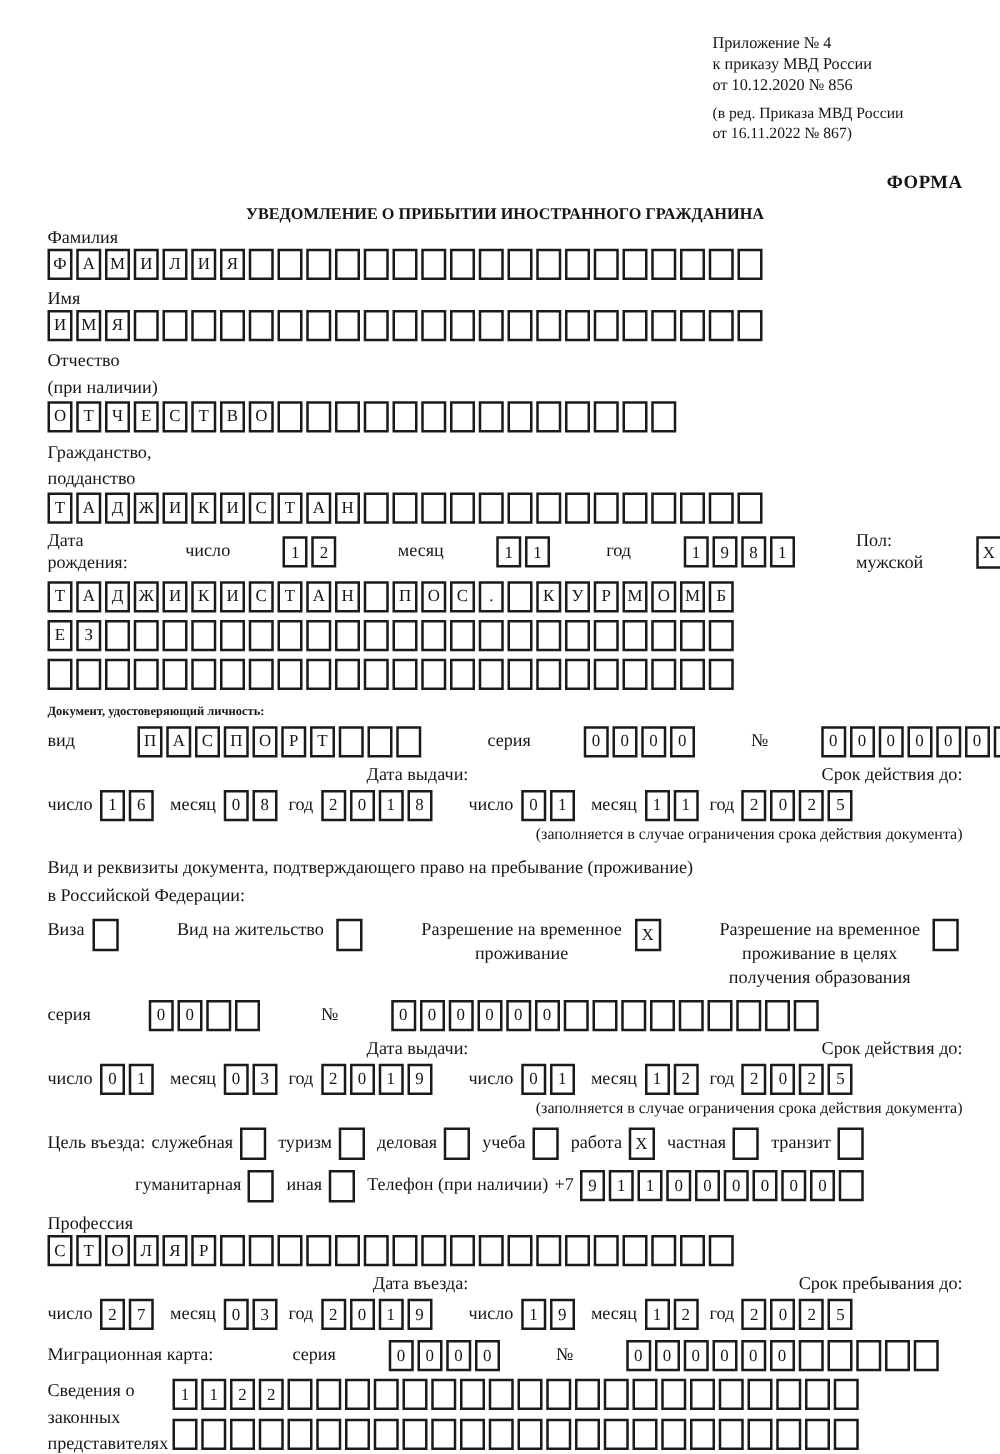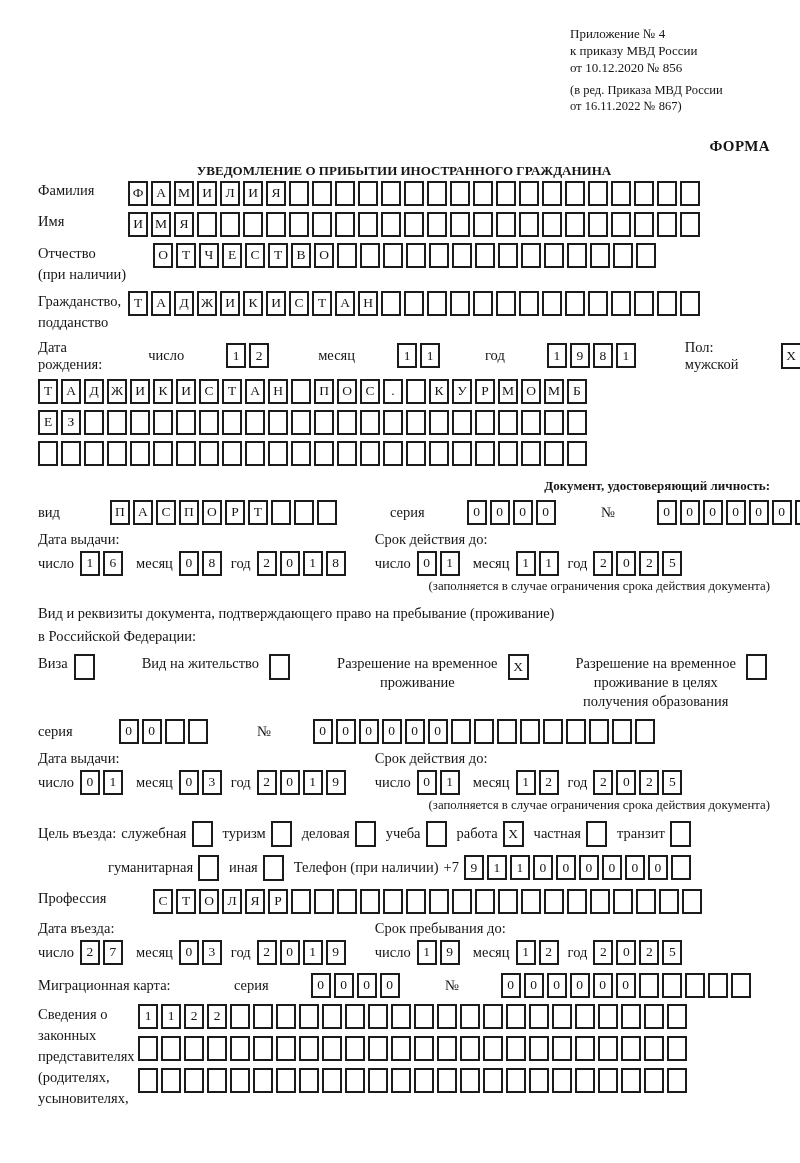--- a/index.html
+++ b/index.html
@@ -10,40 +10,40 @@
   .hdr-block{margin-left:auto;width:200px;font-size:13px;line-height:1.3;}
   .hdr-block div{white-space:nowrap;}
   .hdr-rev{margin-top:5px;font-size:12.5px;}
   .forma{text-align:right;font-weight:bold;font-size:15px;margin:24px 0 6px;letter-spacing:.4px;}
 
   .title{text-align:center;font-weight:bold;font-size:13px;line-height:1.5;margin-top:4px;}
   .title-underline{display:inline-block;width:56px;height:13px;border-bottom:2px solid #333;margin-left:10px;}
 
   .sec-heading{font-weight:bold;font-size:14.6px;margin:20px 0 14px;letter-spacing:.2px;}
 
-  .row{display:flex;align-items:flex-start;margin-bottom:6px;}
+  .row{display:flex;align-items:flex-start;margin-bottom:6px;flex-direction:column;}
   .irow{display:flex;align-items:center;margin-bottom:6px;flex-wrap:nowrap;gap:36px;}
   .lbl{flex:none;line-height:1.25;}
   .lbl2{flex:none;line-height:1.45;}
   .w90{width:90px;} .w100{width:100px;} .w115{width:115px;}
   .cells{display:flex;flex-wrap:nowrap;flex:none;}
   .cell{box-sizing:border-box;flex:none;width:20px;height:25px;border:2px solid #1b1b1b;
         margin-right:3px;display:flex;align-items:center;justify-content:center;
         font-size:13.5px;background:#fff;}
   .cb{width:21px;height:26px;flex:none;}
   .stack{display:flex;flex-direction:column;}
   .stack .cells{margin-bottom:6px;}
   .mr6{margin-right:6px;} .mr10{margin-right:10px;} .mr14{margin-right:14px;}
 
-  .center-bold{text-align:right;font-weight:bold;font-size:13px;margin:2px 0 6px;}
+  .center-bold{text-align:left;font-weight:bold;font-size:10px;margin:2px 0 6px;}
 
   .dates{display:flex;margin-bottom:2px;}
   .dg{display:flex;flex-direction:column;}
   .dg-l{width:46%;} .dg-r{width:54%;}
-  .dg-head{text-align:left;margin-bottom:3px;}
+  .dg-head{text-align:right;margin-bottom:3px;}
   .dg-fields{display:flex;align-items:center;}
   .note{text-align:right;font-size:12.8px;margin:3px 0 8px;}
 
   .para{line-height:1.6;margin:2px 0 6px;}
 
   .opt-row{display:flex;align-items:flex-start;justify-content:space-between;margin-bottom:8px;}
   .opt{display:flex;align-items:flex-start;}
   .opt .t{line-height:1.3;}
   .tc{text-align:center;}
   .purpose-row{display:flex;align-items:center;margin-bottom:8px;}

